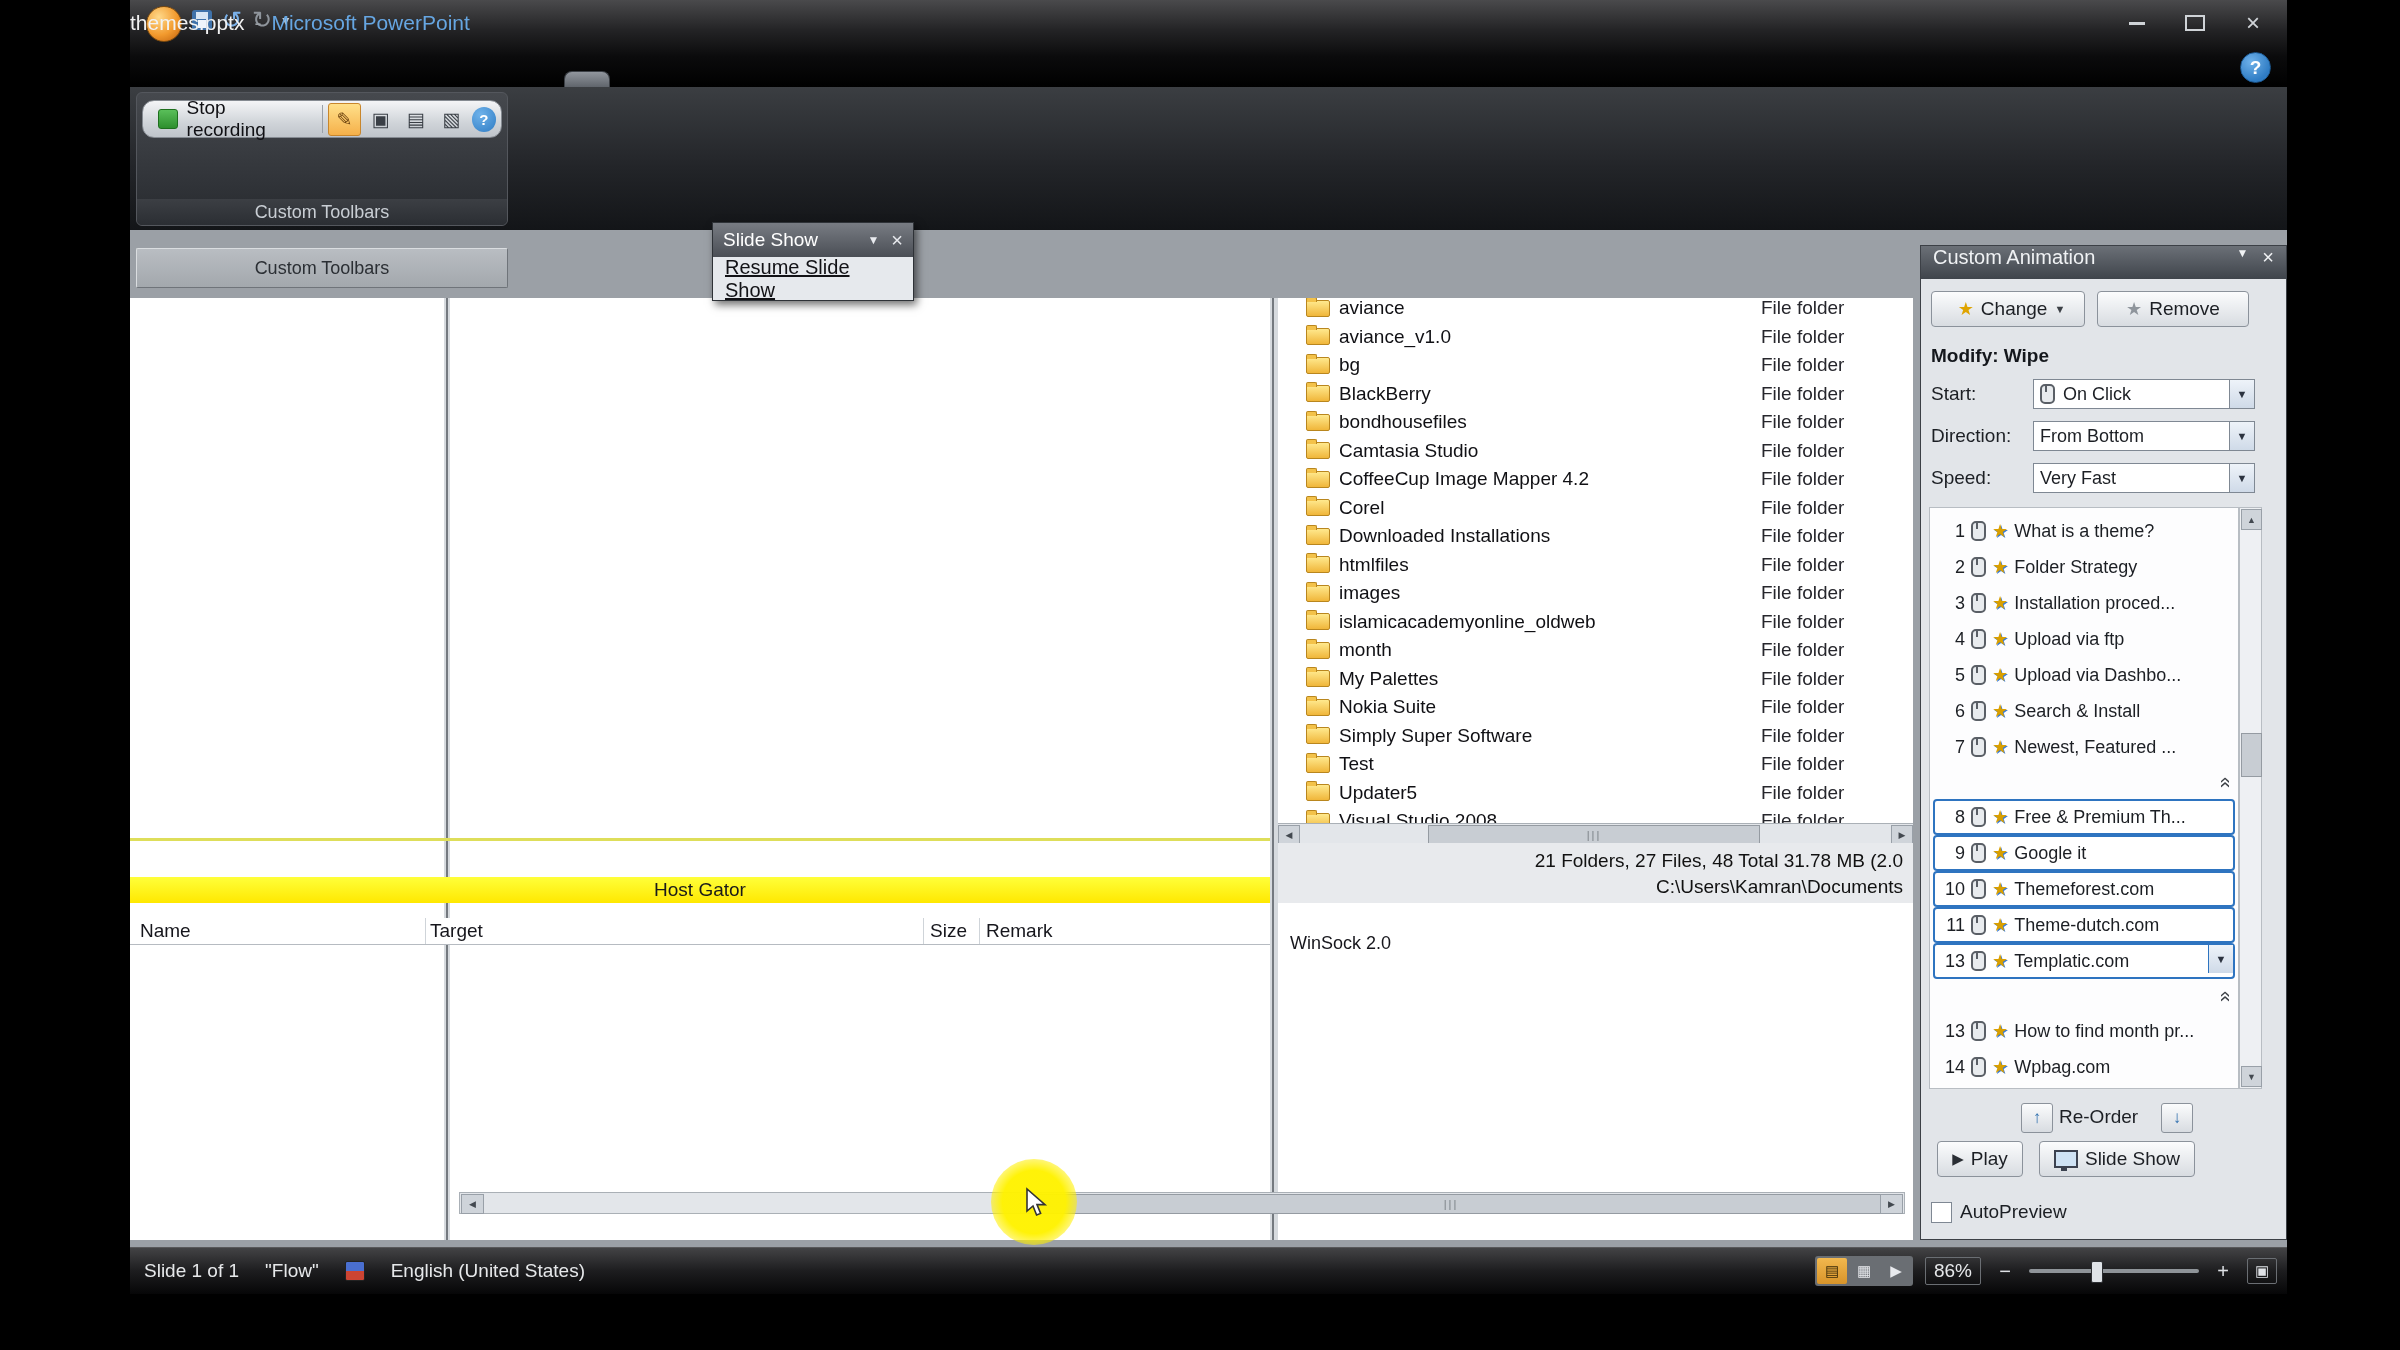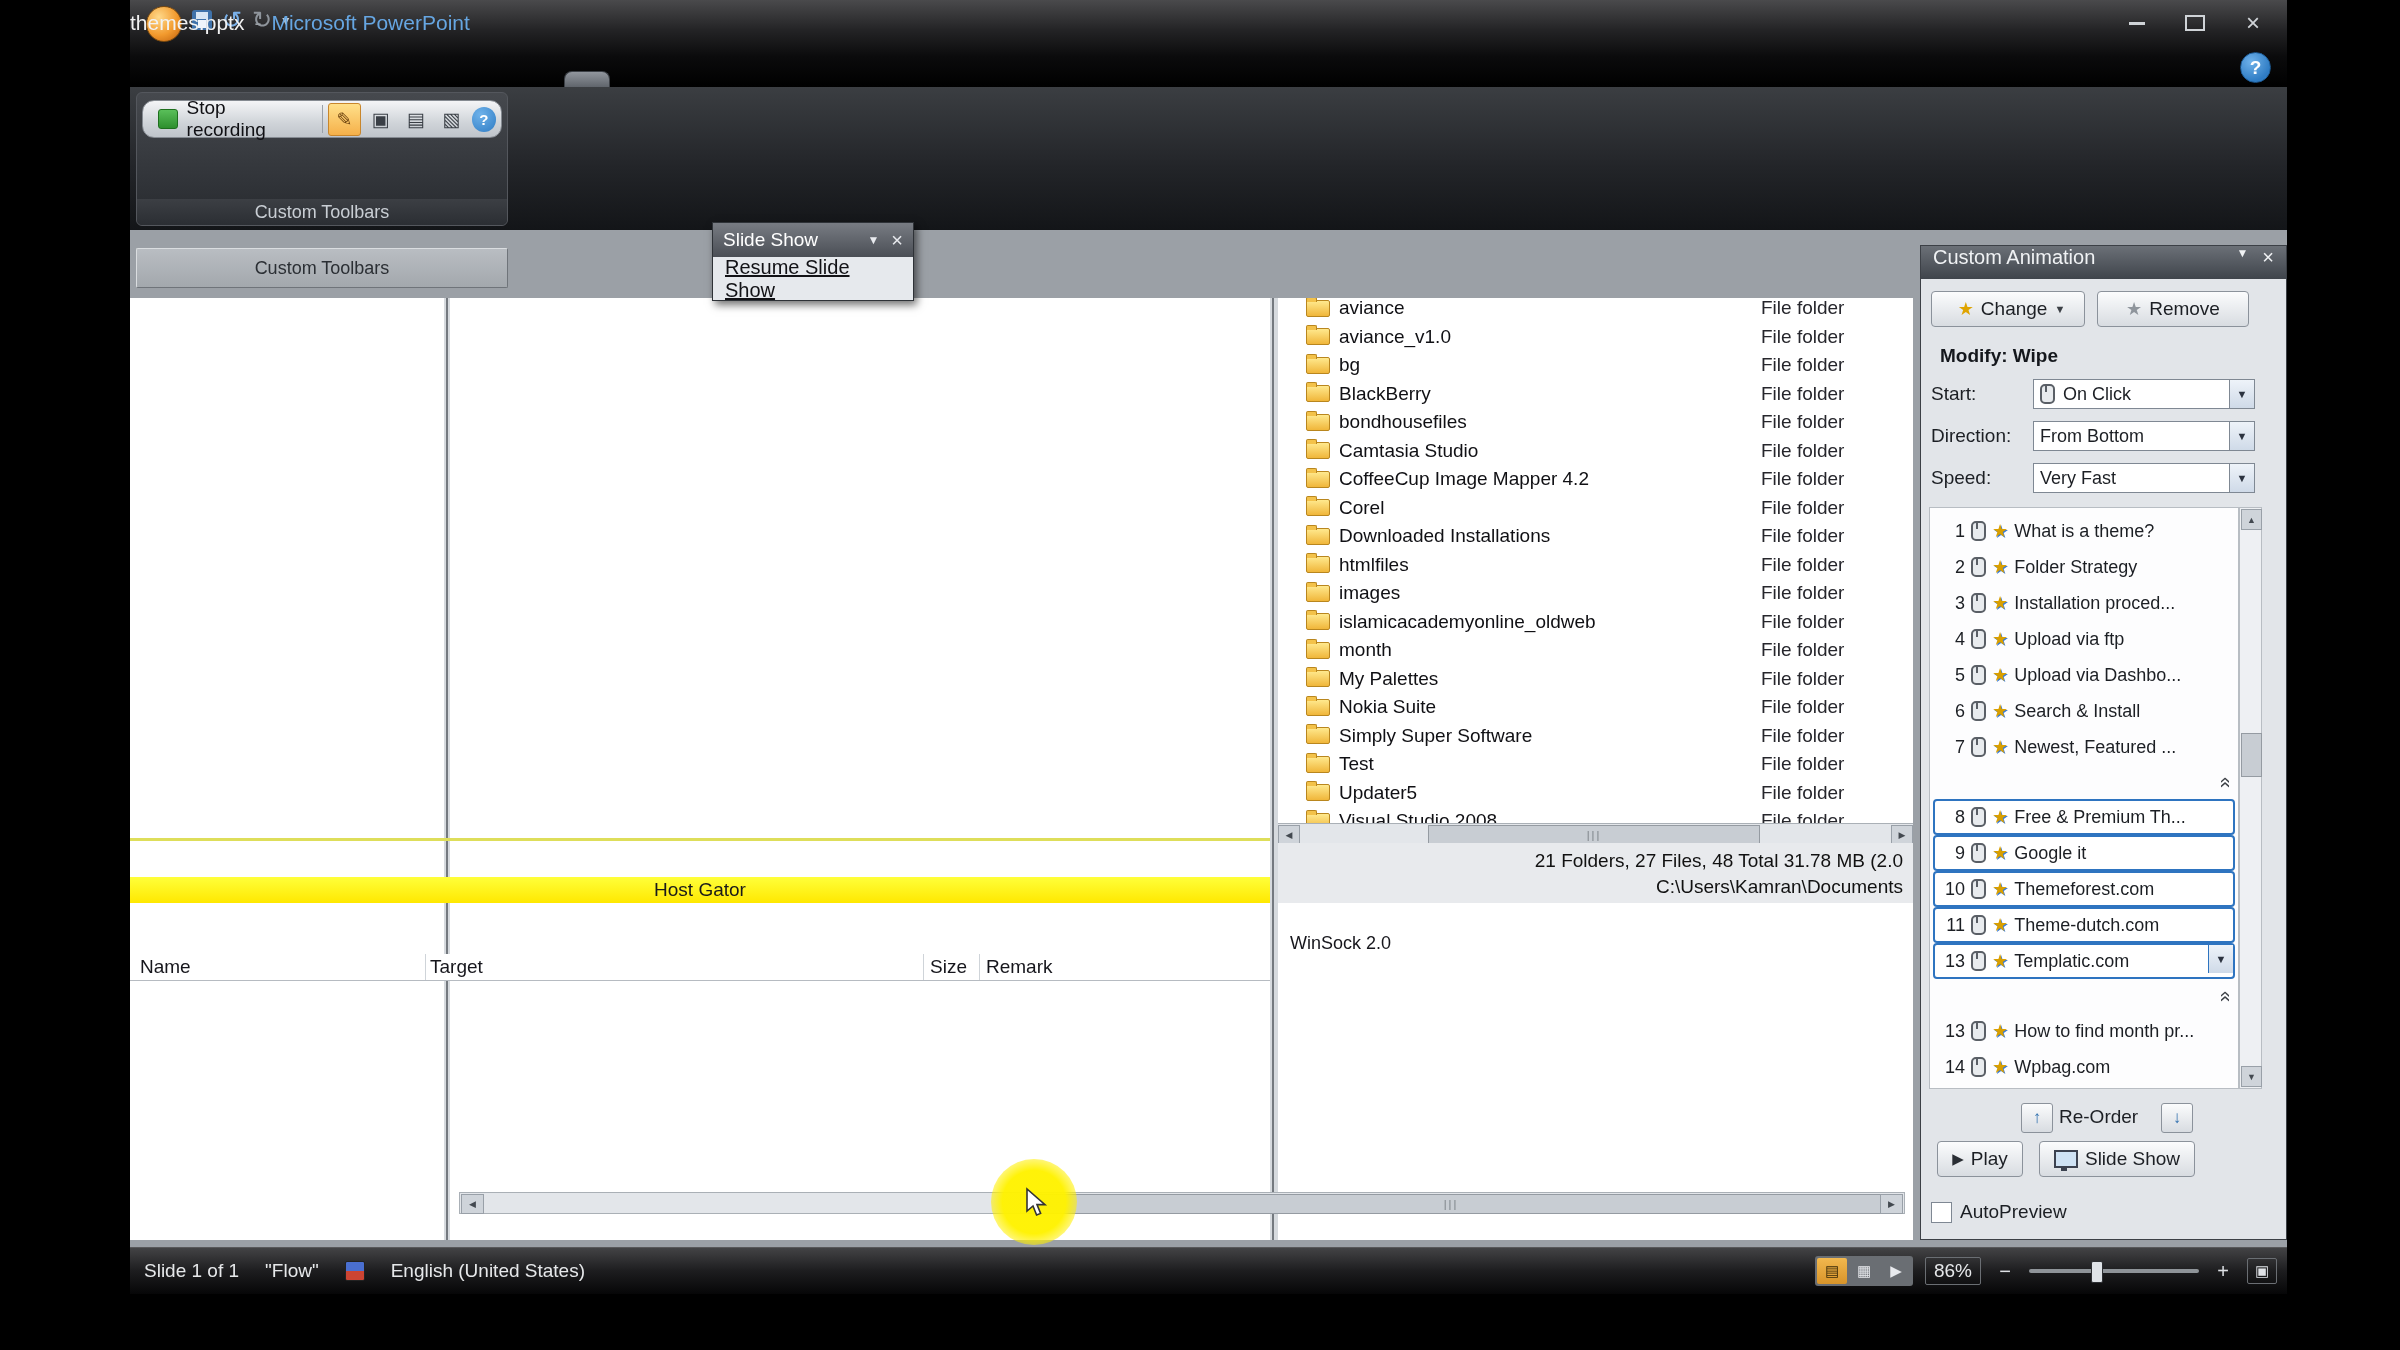--- a/index.html
+++ b/index.html
@@ -104,21 +104,21 @@
   .fhs-thumb{position:absolute;left:150px;top:1px;width:330px;height:18px;background:#c8cdd3;
     border:1px solid #959ba2;display:grid;place-items:center;font-size:11px;color:#7a8086;letter-spacing:2px;}
   .file-status{position:absolute;left:1148px;top:545px;width:635px;height:60px;background:#e8eaed;
     text-align:right;padding:5px 10px 0 0;box-sizing:border-box;font-size:19px;color:#111;line-height:26px;}
 
   
   .thin-line{position:absolute;left:0;top:540px;width:1140px;height:3px;background:#dede5a;}
   .hostgator{position:absolute;left:0;top:579px;width:1140px;height:26px;
     background:linear-gradient(#ffff3a,#ffe800);display:grid;place-items:center;
     font-size:19px;color:#1a1a1a;}
-  .queue-header{position:absolute;left:0;top:656px;width:1140px;height:26px;background:#fff;
+  .queue-header{position:absolute;left:0;top:620px;width:1140px;height:26px;background:#fff;
     border-bottom:1px solid #b6bbc1;font-size:19px;color:#16161c;}
   .qh-col{position:absolute;top:2px;}
   .qh-name{left:10px;}
   .qh-target{left:300px;}
   .qh-size{left:800px;}
   .qh-remark{left:856px;}
   .qh-sep{position:absolute;top:0;width:1px;height:26px;background:#cfd4d9;}
 
   
   .log{position:absolute;left:1160px;top:634px;width:615px;font-size:18px;z-index:1;}
@@ -145,21 +145,21 @@
   .pane-caret{font-size:12px;margin-right:14px;}
   .pane-close{font-size:20px;}
   .pane-body{position:relative;height:960px;font-size:19px;color:#1c1f24;}
   .pbtn{position:absolute;height:34px;display:flex;align-items:center;justify-content:center;gap:7px;
     background:linear-gradient(#fbfcfd,#d8dce1);border:1px solid #8b929b;border-radius:4px;font-size:19px;}
   .btn-change{left:10px;top:12px;width:152px;}
   .btn-remove{left:176px;top:12px;width:150px;}
   .star-gold{color:#dfa400;font-size:18px;}
   .star-gray{color:#8f959c;font-size:18px;}
   .small-caret{font-size:11px;color:#3c4046;}
-  .modify-label{position:absolute;left:10px;top:66px;font-weight:bold;color:#14171c;margin-left:9px;}
+  .modify-label{position:absolute;left:10px;top:66px;font-weight:bold;color:#14171c;}
   .field-row{position:absolute;left:0;width:100%;height:30px;}
   .f-start{top:100px;}  .f-dir{top:142px;}  .f-speed{top:184px;}
   .field-label{position:absolute;left:10px;top:4px;}
   .combo{position:absolute;left:112px;top:0;width:222px;height:30px;background:#fff;
     border:1px solid #7f8893;display:flex;align-items:center;gap:8px;padding:0 6px;box-sizing:border-box;}
   .combo-value{flex:1;white-space:nowrap;overflow:hidden;font-size:18px;}
   .combo-btn{width:24px;height:28px;margin-right:-6px;background:linear-gradient(#eef3f9,#cfdae8);
     border-left:1px solid #7f8893;display:grid;place-items:center;font-size:11px;color:#2c3340;}
   .mouse-ico{width:11px;height:16px;border:2px solid #5a5f66;border-radius:5px;background:#e8ebee;
     position:relative;flex:0 0 auto;}

